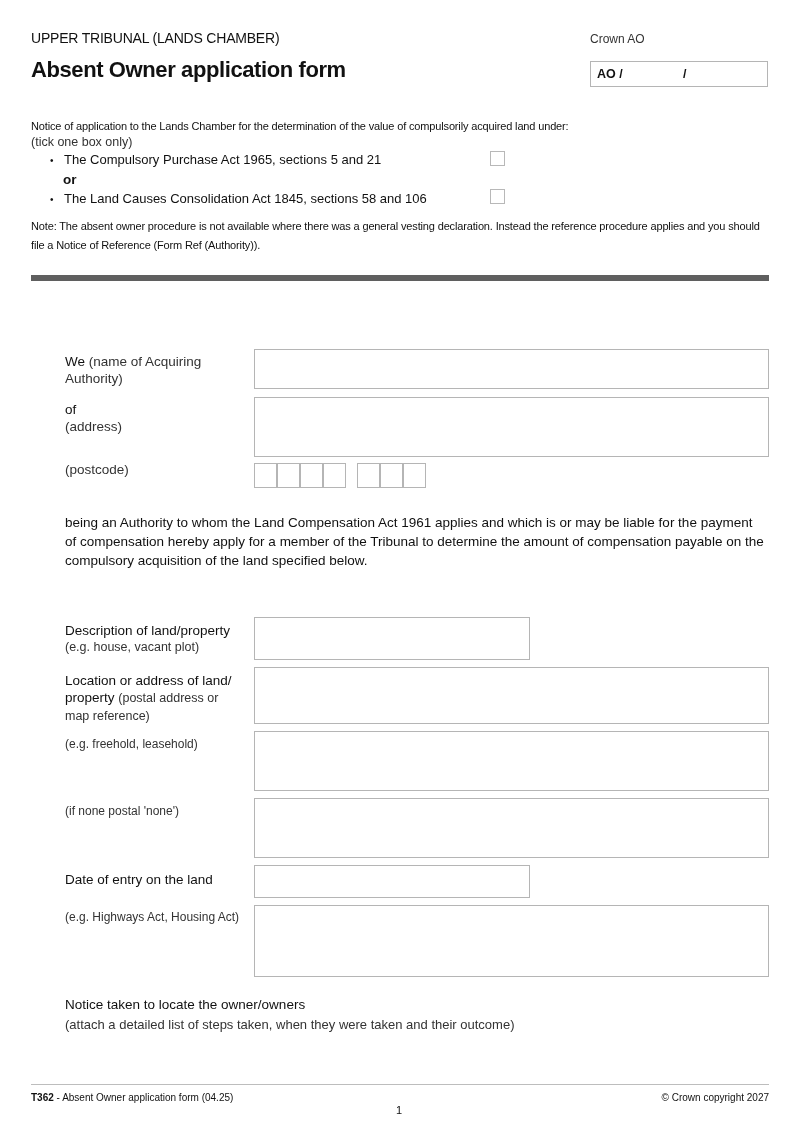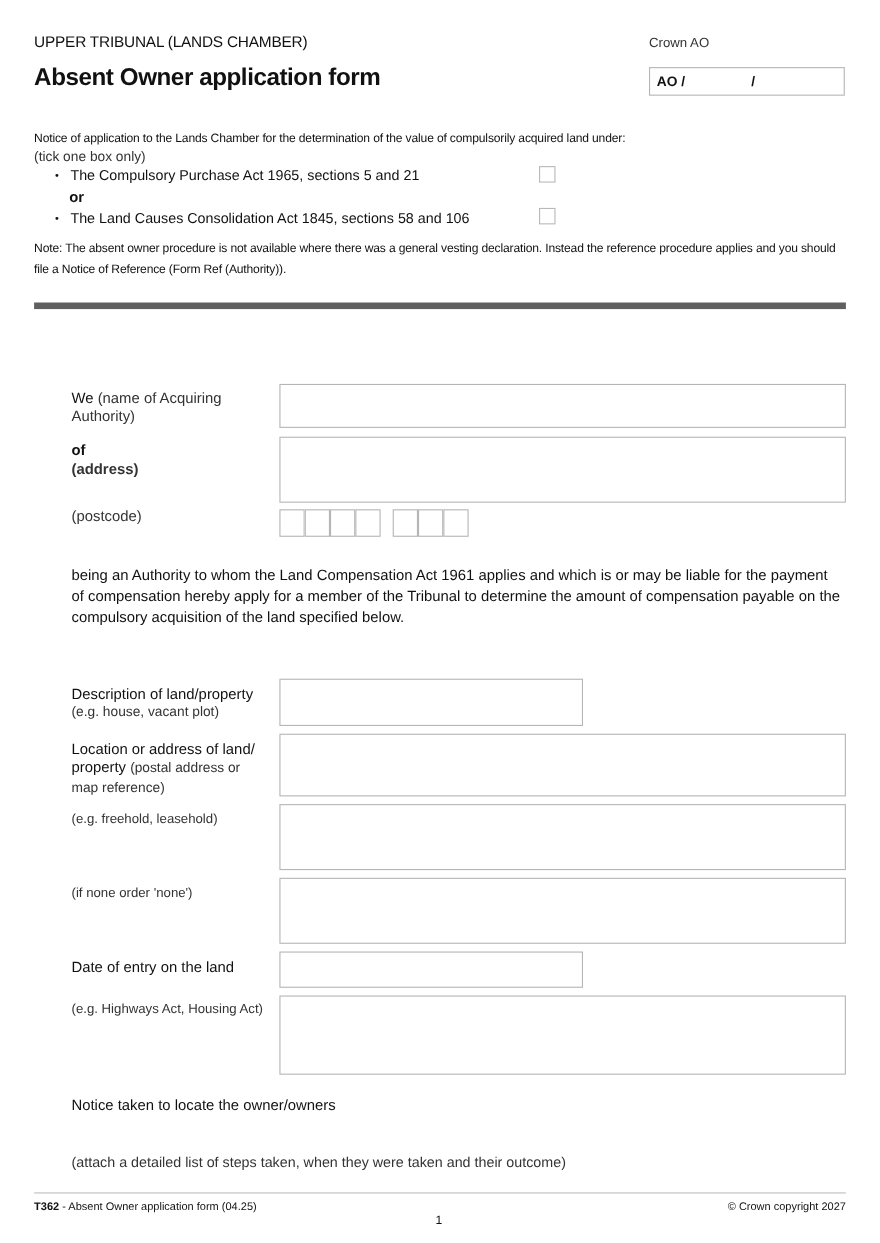--- a/index.html
+++ b/index.html
@@ -30,21 +30,21 @@
     .label b { font-weight: normal; color: #111; }
     .label .sub { color: #333; }
     .label.sm { font-size: 12px; line-height: 16px; }
     .label.sm .sub { font-size: 12px; }
     .field { border: 1px solid #b5b5b5; box-sizing: border-box; background: #fff; left: 254px; }
     .full { width: 515px; }
     .half { width: 276px; }
     .pc-cell { width: 23px; height: 25px; border: 1px solid #b5b5b5; box-sizing: border-box; top: 463px; background: #fff; }
     .para { left: 65px; top: 513px; width: 700px; font-size: 13.5px; line-height: 19px; }
     .steps-title { left: 65px; top: 997px; font-size: 13.5px; }
-    .steps-hint { left: 65px; top: 1017px; font-size: 13px; color: #333; margin-top: 32px; }
+    .steps-hint { left: 65px; top: 1017px; font-size: 13px; color: #333; }
     .footer-line { left: 31px; top: 1084px; width: 738px; height: 1px; background: #bdbdbd; }
     .footer-left { left: 31px; top: 1092px; font-size: 10px; }
     .footer-left b { font-weight: bold; }
     .footer-right { right: 31px; top: 1092px; font-size: 10px; }
     .page-num { left: 396px; top: 1104px; font-size: 11px; }
   </style>
 </head>
 <body>
 
 <div class="abs court">UPPER TRIBUNAL (LANDS CHAMBER)</div>
@@ -73,21 +73,21 @@
 <div class="abs note text14">Note: The absent owner procedure is not available where there was a general vesting declaration. Instead the reference procedure applies and you should file a Notice of Reference (Form Ref (Authority)).</div>
 
 <div class="abs divider"></div>
 
 <div class="abs label" style="top:353px;">
   <b>We</b>
   <span class="sub">(name of Acquiring Authority)</span>
 </div>
 <div class="abs field full" style="top:349px; height:40px;"></div>
 
-<div class="abs label" style="top:401px;font-weight:bold;">
+<div class="abs label" style="top:401px;">
   <div>of</div>
   <div class="sub">(address)</div>
 </div>
 <div class="abs field full" style="top:397px; height:60px;"></div>
 
 <div class="abs label sub" style="top:461px; color:#333;">(postcode)</div>
 <div class="abs pc-cell" style="left:254px;"></div>
 <div class="abs pc-cell" style="left:277px;"></div>
 <div class="abs pc-cell" style="left:300px;"></div>
 <div class="abs pc-cell" style="left:323px;"></div>
@@ -109,21 +109,21 @@
   <span class="sub small">(postal address or map reference)</span>
 </div>
 <div class="abs field full" style="top:667px; height:57px;"></div>
 
 <div class="abs label sm" style="top:736px;">
   <div class="sub">(e.g. freehold, leasehold)</div>
 </div>
 <div class="abs field full" style="top:731px; height:60px;"></div>
 
 <div class="abs label sm" style="top:803px;">
-  <div class="sub">(if none order 'none')</div>
+  <div class="sub">(if none postal 'none')</div>
 </div>
 <div class="abs field full" style="top:798px; height:60px;"></div>
 
 <div class="abs label" style="top:871px;">Date of entry on the land</div>
 <div class="abs field half" style="top:865px; height:33px;"></div>
 
 <div class="abs label sm" style="top:909px;">
   <div class="sub">(e.g. Highways Act, Housing Act)</div>
 </div>
 <div class="abs field full" style="top:905px; height:72px;"></div>

